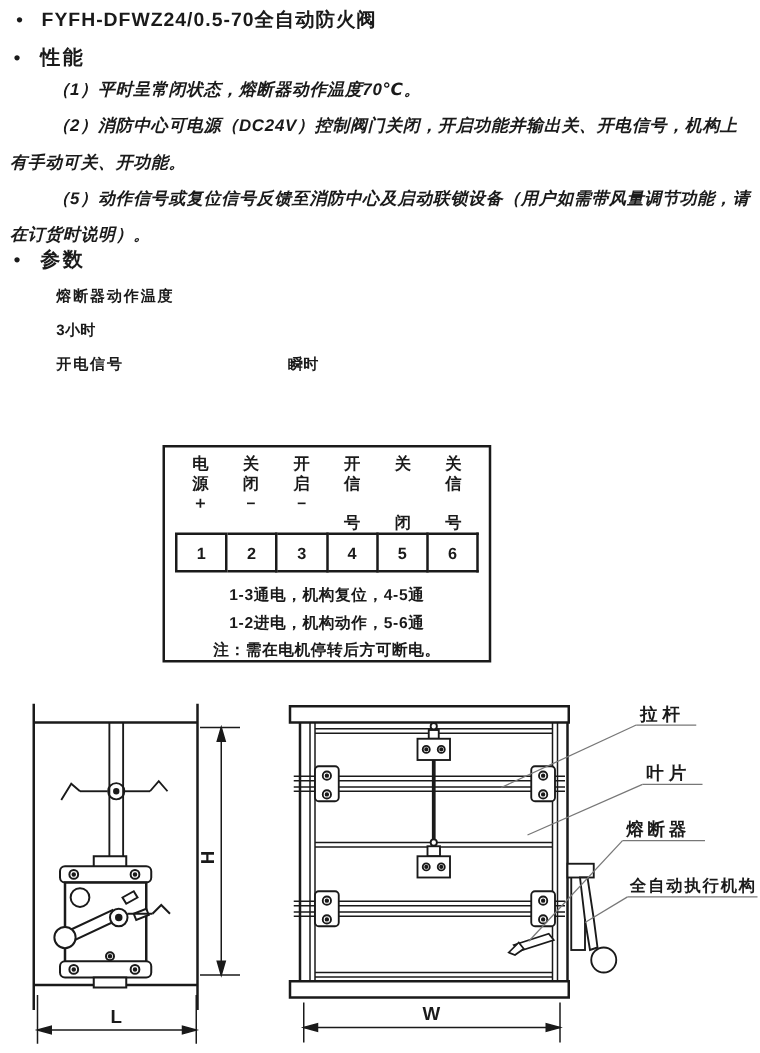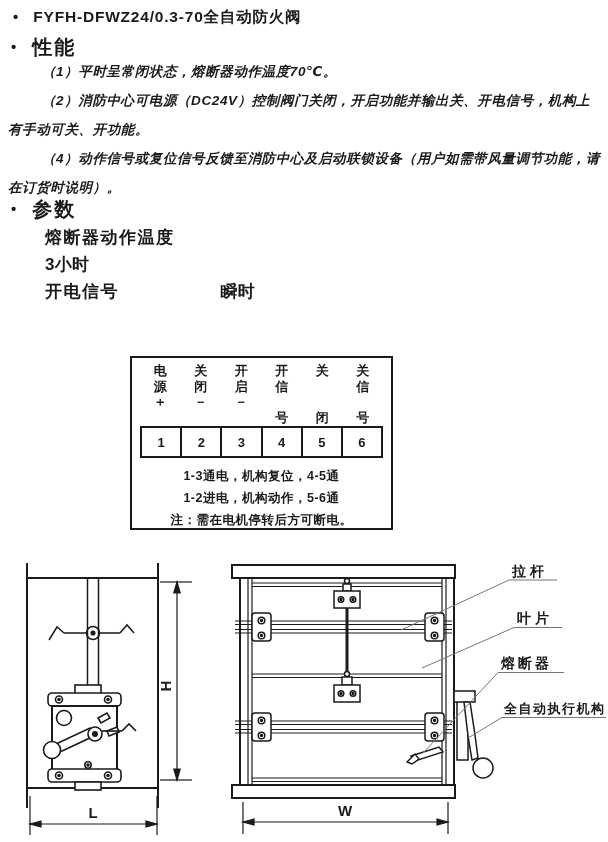--- a/index.html
+++ b/index.html
@@ -8,27 +8,27 @@
     position: relative; width: 608px; height: 842px;
     background: #ffffff; color: #1a1a1a; overflow: hidden;
     font-family: "Liberation Sans", "DejaVu Sans", sans-serif;
     font-weight: 700;
   }
   .row { position: absolute; display: flex; align-items: flex-start; }
   .bullet { font-size: 15px; line-height: 19px; }
   .title-row { left: 13px; top: 7px; gap: 15px; }
   .title-row h1 { font-size: 15.5px; line-height: 19px; letter-spacing: 0.8px; }
   .sec-head { gap: 16px; }
-  .sec-head h2 { font-size: 20px; line-height: 20px; letter-spacing: 2px; }
+  .sec-head h2 { font-size: 16px; line-height: 20px; letter-spacing: 2px; }
   .perf-head { left: 11px; top: 37px; }
   .param-head { left: 11px; top: 199px; }
   .paras { position: absolute; left: 8px; top: 57px; width: 596px; font-style: italic; }
   .paras p { font-size: 13.5px; line-height: 29px; text-indent: 34px; letter-spacing: 0.6px; }
   .param-table { position: absolute; left: 45px; top: 224px; width: 210px; }
-  .param-row { display: flex; justify-content: space-between; line-height: 27px; font-size: 17px; }
+  .param-row { display: flex; justify-content: space-between; line-height: 27px; font-size: 12px; }
   .param-label { letter-spacing: 1.5px; }
   .param-value { letter-spacing: 0.3px; }
 
   .terminal-box {
     position: absolute; left: 130px; top: 356px; width: 263px; height: 174px;
     border: 2px solid #1a1a1a;
   }
   .thead { position: absolute; left: 8px; right: 8px; top: 5px; display: flex; }
   .tcol { flex: 1; display: flex; flex-direction: column; align-items: center; }
   .tslot { height: 15.5px; line-height: 15.5px; font-size: 13px; }
@@ -46,32 +46,32 @@
   svg { display: block; }
   svg text { font-family: "Liberation Sans", "DejaVu Sans", sans-serif; font-weight: 700; }
 </style>
 </head>
 <body>
 
 <div class="page">
 
   <div class="row title-row">
     <span class="bullet">•</span>
-    <h1>FYFH-DFWZ24/0.3-70全自动防火阀</h1>
+    <h1>FYFH-DFWZ24/0.5-70全自动防火阀</h1>
   </div>
 
   <div class="row sec-head perf-head">
     <span class="bullet">•</span>
     <h2>性能</h2>
   </div>
 
   <div class="paras">
       <p>（1）平时呈常闭状态，熔断器动作温度70℃。</p>
       <p>（2）消防中心可电源（DC24V）控制阀门关闭，开启功能并输出关、开电信号，机构上有手动可关、开功能。</p>
-      <p>（4）动作信号或复位信号反馈至消防中心及启动联锁设备（用户如需带风量调节功能，请在订货时说明）。</p>
+      <p>（5）动作信号或复位信号反馈至消防中心及启动联锁设备（用户如需带风量调节功能，请在订货时说明）。</p>
     </div>
 
   <div class="row sec-head param-head">
     <span class="bullet">•</span>
     <h2>参数</h2>
   </div>
 
   <div class="param-table">
       <div class="param-row">
         <span class="param-label">熔断器动作温度</span>

